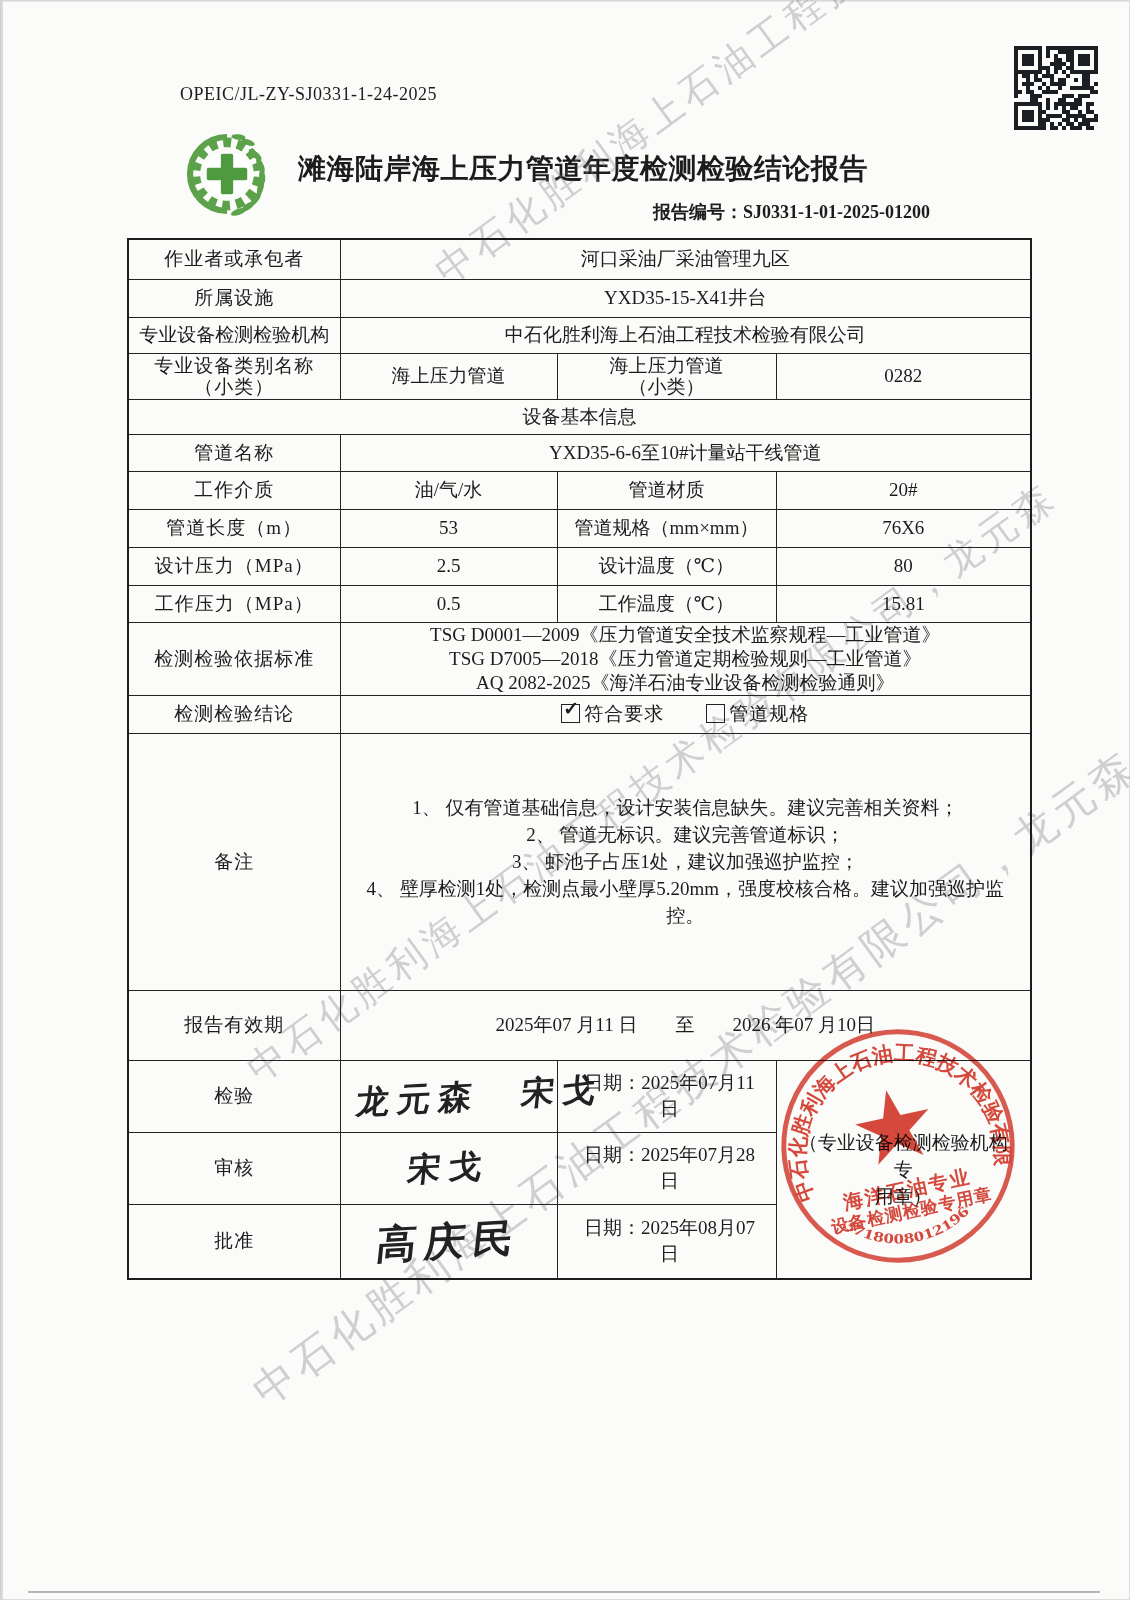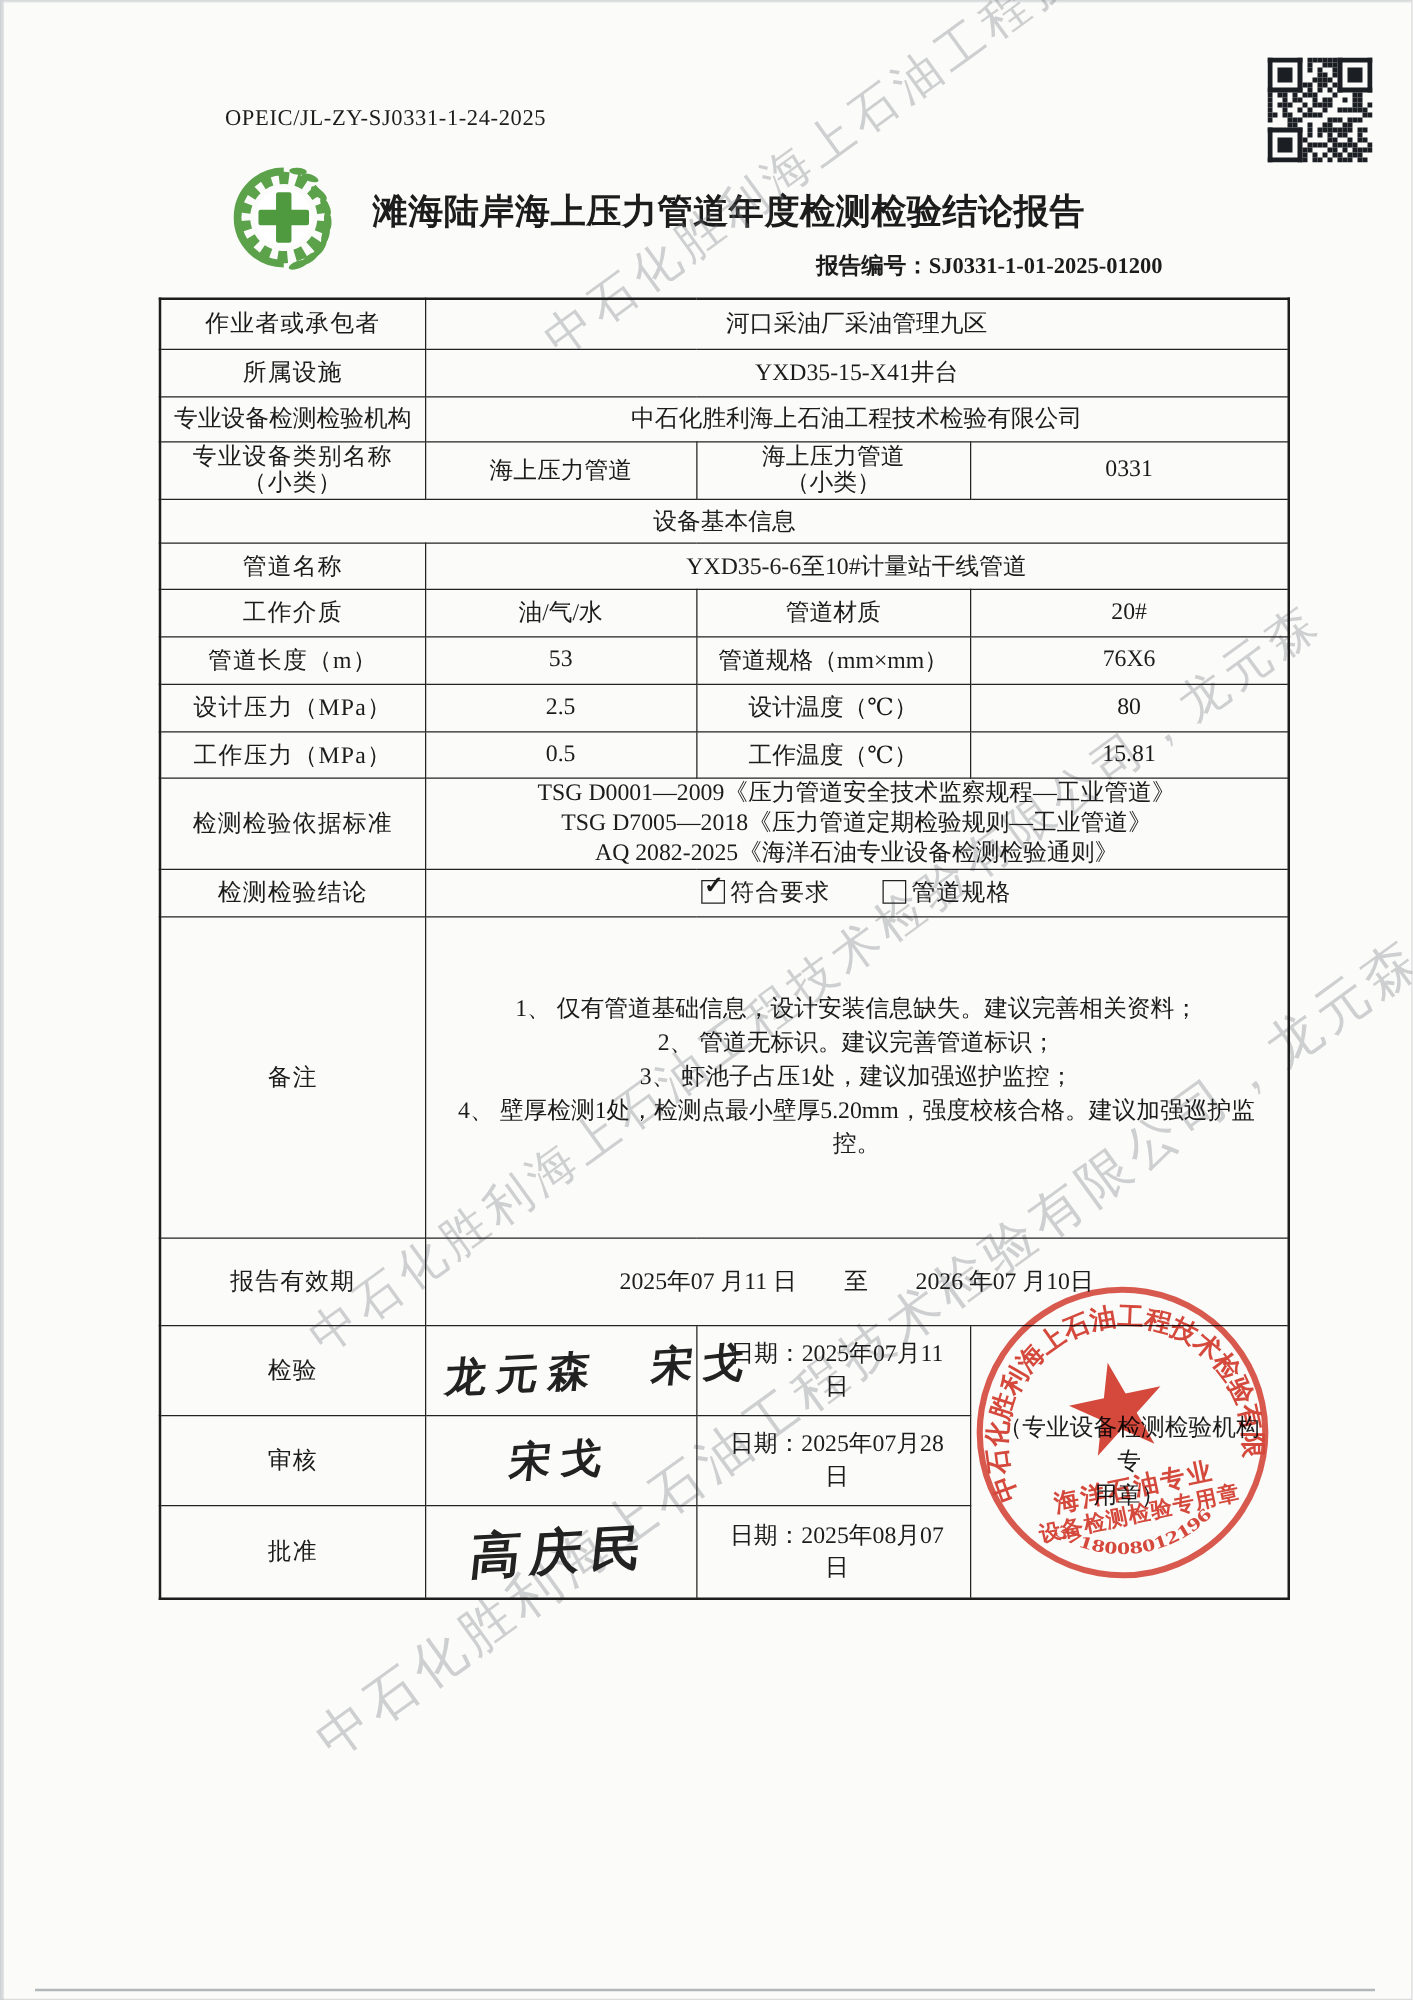--- a/index.html
+++ b/index.html
@@ -296,21 +296,21 @@
     <tr style="height:46px">
       <td class="lbl">
         <div class="two-line">专业设备类别名称</div>
         <div class="two-line">（小类）</div>
       </td>
       <td>海上压力管道</td>
       <td>
         <div class="two-line">海上压力管道</div>
         <div class="two-line">（小类）</div>
       </td>
-      <td>0331</td>
+      <td>0282</td>
     </tr>
     <tr style="height:35px">
       <td colspan="4">设备基本信息</td>
     </tr>
     <tr style="height:37px">
       <td class="lbl">管道名称</td>
       <td colspan="3">YXD35-6-6至10#计量站干线管道</td>
     </tr>
     <tr style="height:38px">
       <td class="lbl">工作介质</td>

